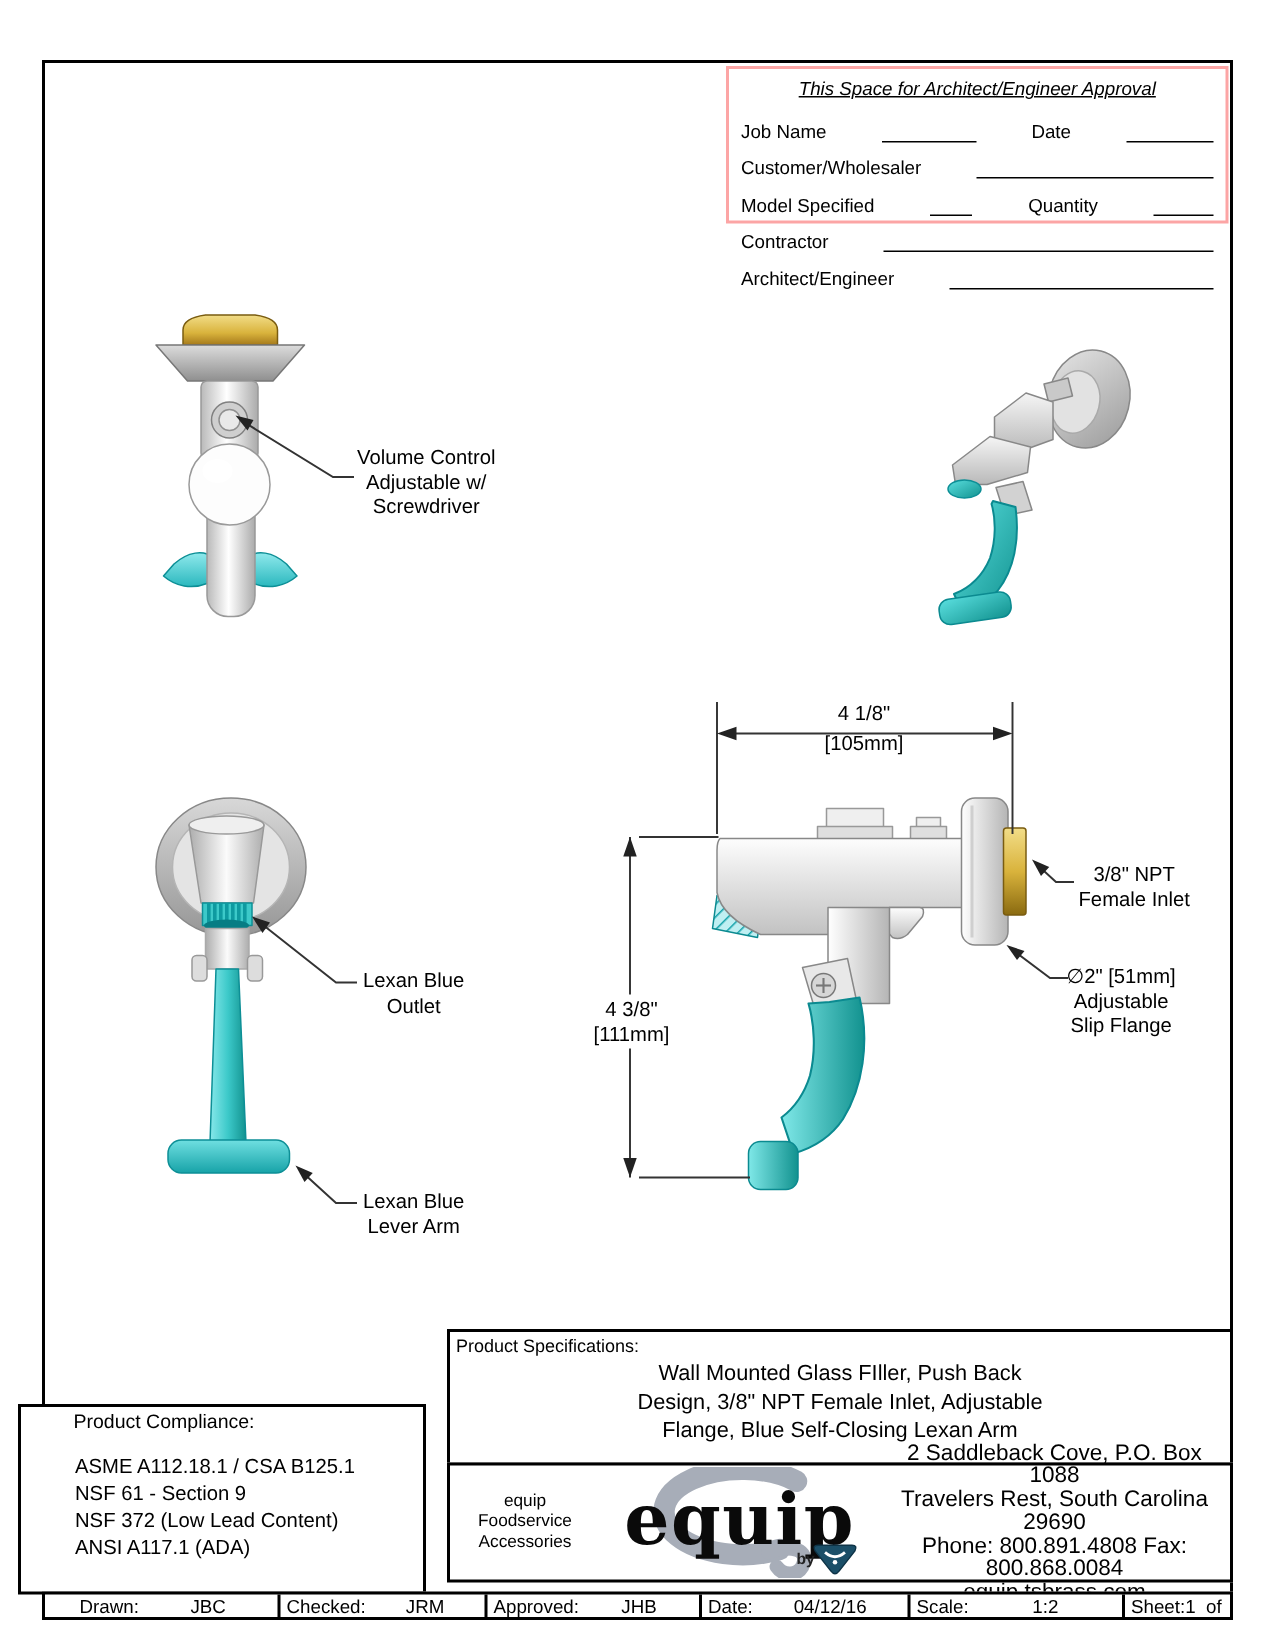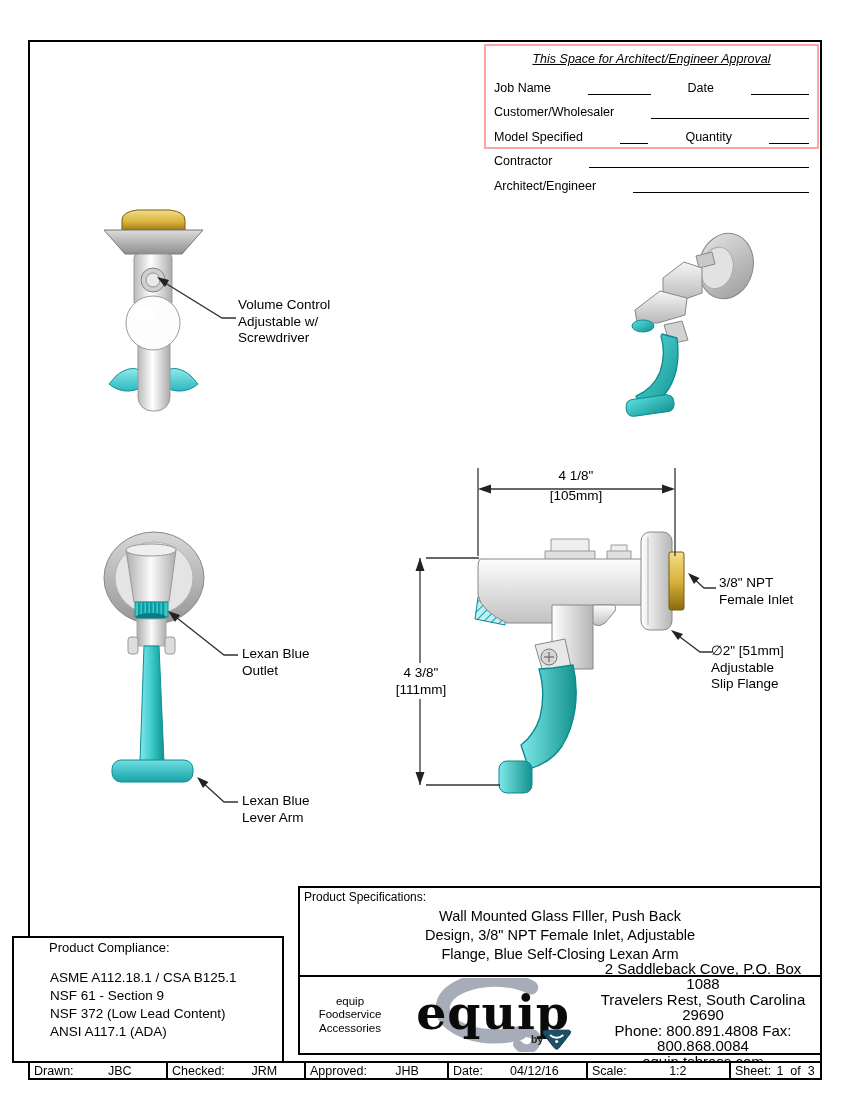--- a/index.html
+++ b/index.html
@@ -15,38 +15,38 @@
   
   .approval{left:484px;top:44px;width:335px;height:105px;border:2px solid #fca5a5;padding:5px 8px 2px 8px;background:#fff;}
   .approval-title{font-size:12.5px;font-style:italic;text-decoration:underline;text-align:center;margin:1px 0 4px 0;}
   .appr-row{display:flex;align-items:flex-end;height:24.5px;font-size:12.5px;gap:37px;}
   .appr-row .lbl{white-space:nowrap;padding-bottom:0px;}
   .uline{flex:1;border-bottom:1.4px solid #000;height:13px;min-width:10px;}
   .uline.fixed-date{flex:0 0 58px;}
   .uline.fixed-qty{flex:0 0 40px;}
 
   
-  .callout{font-size:13.5px;line-height:16.5px;white-space:pre-line;color:#000;}
+  .callout{font-size:13.5px;line-height:16.5px;white-space:pre-line;color:#000;text-align:center;}
   .dimtext{font-size:13.5px;text-align:center;color:#000;}
   .dimtext.bgwhite{background:#fff;line-height:17px;white-space:pre-line;padding:1px 0;}
 
   
   .tb-box{border:2px solid #000;background:#fff;}
   .tb-label{font-size:12px;padding:2px 0 0 4px;}
   .model-value{font-size:27px;text-align:center;margin-top:3px;letter-spacing:1px;}
   .compliance-list{font-size:13.5px;line-height:18px;padding:14px 0 0 5px;}
   .compliance-list div{white-space:nowrap;}
   .specs-text{font-size:14.5px;line-height:19px;text-align:center;white-space:pre-line;margin-top:3px;}
   .logo-row{display:flex;align-items:center;height:100%;}
   .brand-tagline{width:100px;font-size:11.5px;line-height:13.5px;text-align:center;white-space:pre-line;flex:0 0 100px;}
   .brand-logo{flex:0 0 190px;height:74px;}
   .brand-address{flex:1;font-size:15px;line-height:15.5px;text-align:center;white-space:pre-line;padding-right:4px;}
   .footer-row{display:flex;height:100%;}
   .f-cell{display:flex;align-items:center;font-size:12.5px;border-left:2px solid #000;overflow:hidden;}
-  .f-cell:first-child{border-left:none;}
+  .f-cell:first-child{border-left:none;padding-left:19px;}
   .f-cell .fl{padding-left:4px;white-space:nowrap;}
   .f-cell .fv{flex:1;text-align:center;white-space:pre;}
 
   svg{display:block;}
   .fill-teal{fill:var(--teal,#3CC9C9);}
   .overlay{pointer-events:none;}
 </style>
 </head>
 <body>
 

